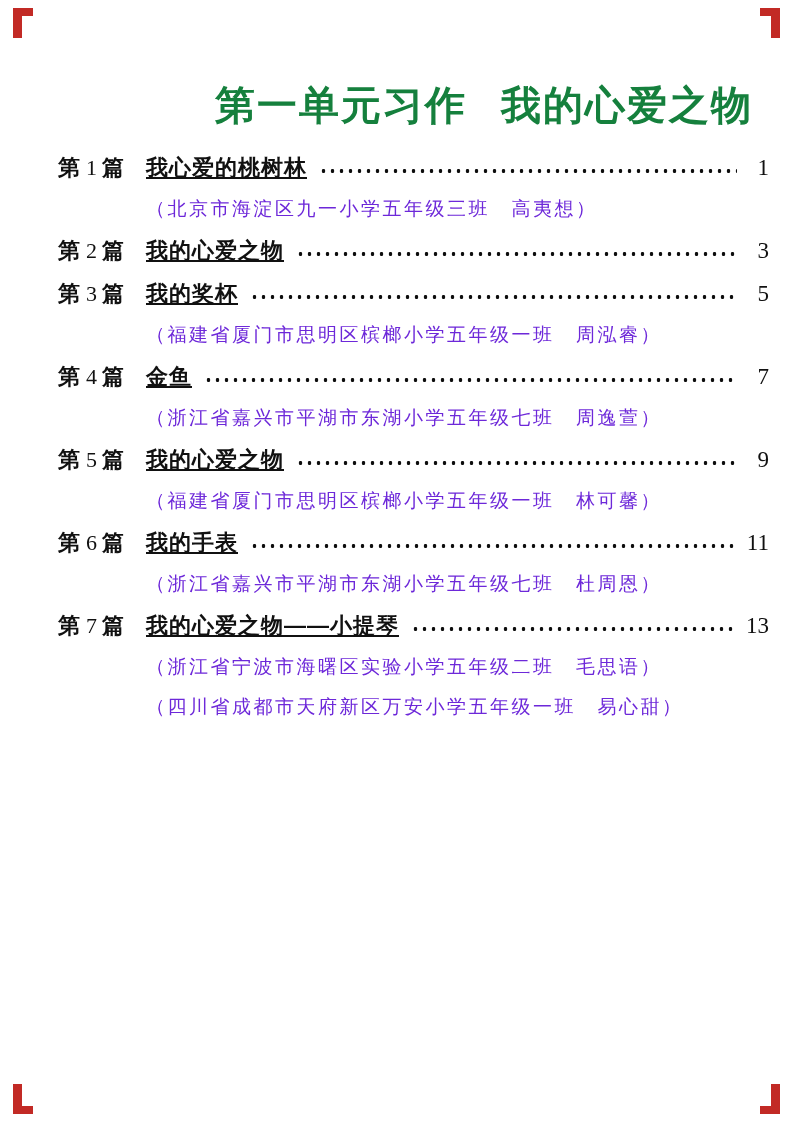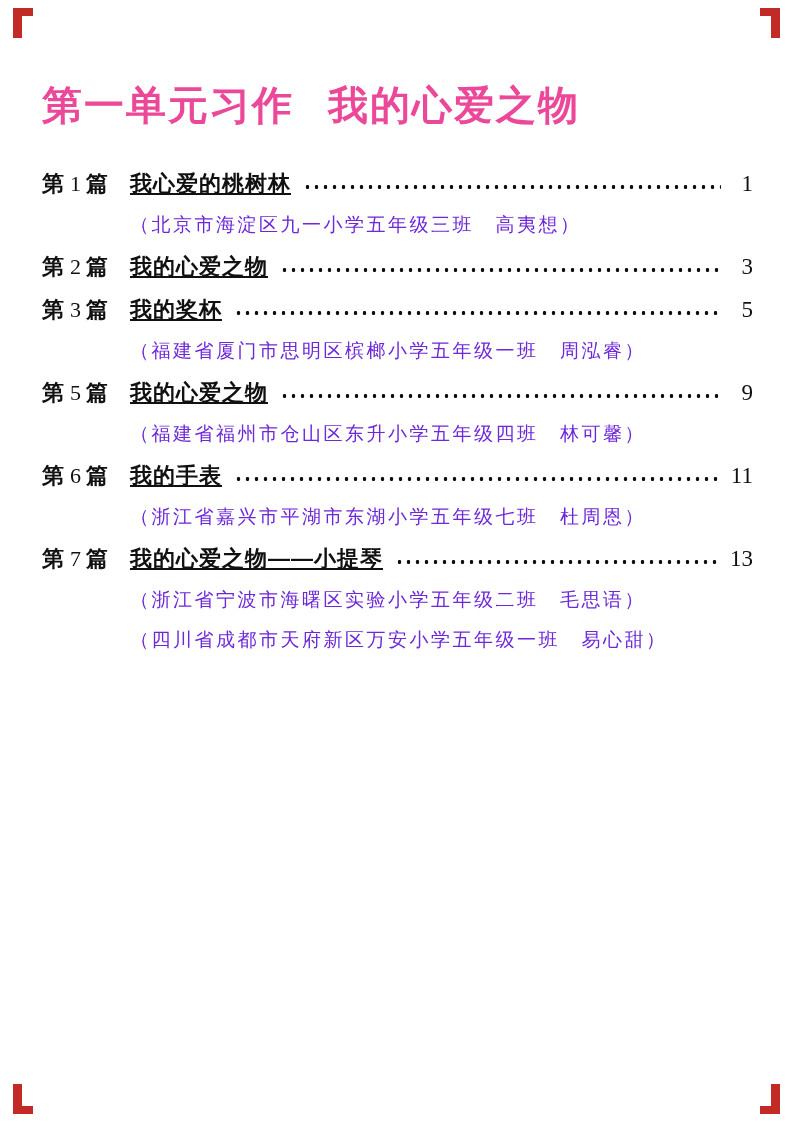--- a/index.html
+++ b/index.html
@@ -37,32 +37,32 @@
   .corner-mark.tl::after { left: 0; top: 0; }
   .corner-mark.tr { right: 13px; top: 8px; }
   .corner-mark.tr::after { right: 0; top: 0; }
   .corner-mark.bl { left: 13px; bottom: 8px; }
   .corner-mark.bl::after { left: 0; top: auto; bottom: 0; }
   .corner-mark.br { right: 13px; bottom: 8px; }
   .corner-mark.br::after { right: 0; top: auto; bottom: 0; }
 
   
   .unit-title {
-    text-align: left;
+    text-align: right;
     font-size: 40px;
     font-weight: bold;
-    color: #ec4899;
+    color: #15803d;
     letter-spacing: 2px;
-    margin-bottom: 36px;
+    margin-bottom: 20px;
     white-space: nowrap;
   }
   .unit-title .part2 { margin-left: 34px; }
 
   
-  .toc { width: 100%; }
+  .toc { width: 100%; margin-left: 16px; }
   .toc-block { margin-bottom: 13px; }
   .entry-line {
     display: flex;
     align-items: center;
     height: 30px;
     font-size: 22px;
     font-weight: bold;
     white-space: nowrap;
   }
   .entry-label {
@@ -145,29 +145,38 @@
     <div class="toc-block">
       <div class="entry-line">
         <span class="entry-label"><span>第</span><span class="num">3</span><span>篇</span></span>
         <span class="entry-title">我的奖杯</span>
         <span class="leader"></span>
         <span class="entry-page">5</span>
       </div>
       <div class="byline-line">（福建省厦门市思明区槟榔小学五年级一班　周泓睿）</div>
     </div>
 
+    <div class="toc-block">
+      <div class="entry-line">
+        <span class="entry-label"><span>第</span><span class="num">4</span><span>篇</span></span>
+        <span class="entry-title">金鱼</span>
+        <span class="leader"></span>
+        <span class="entry-page">7</span>
+      </div>
+      <div class="byline-line">（浙江省嘉兴市平湖市东湖小学五年级七班　周逸萱）</div>
+    </div>
 
     <div class="toc-block">
       <div class="entry-line">
         <span class="entry-label"><span>第</span><span class="num">5</span><span>篇</span></span>
         <span class="entry-title">我的心爱之物</span>
         <span class="leader"></span>
         <span class="entry-page">9</span>
       </div>
-      <div class="byline-line">（福建省福州市仓山区东升小学五年级四班　林可馨）</div>
+      <div class="byline-line">（福建省厦门市思明区槟榔小学五年级一班　林可馨）</div>
     </div>
 
     <div class="toc-block">
       <div class="entry-line">
         <span class="entry-label"><span>第</span><span class="num">6</span><span>篇</span></span>
         <span class="entry-title">我的手表</span>
         <span class="leader"></span>
         <span class="entry-page">11</span>
       </div>
       <div class="byline-line">（浙江省嘉兴市平湖市东湖小学五年级七班　杜周恩）</div>

